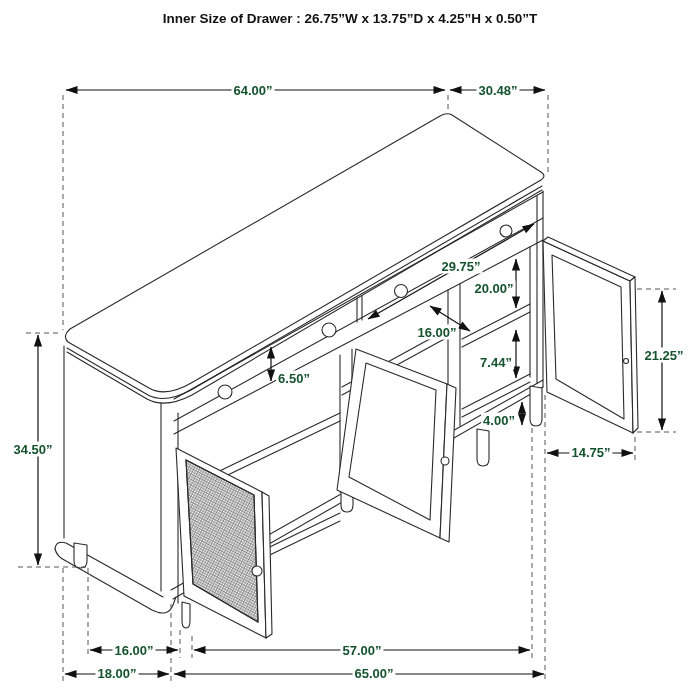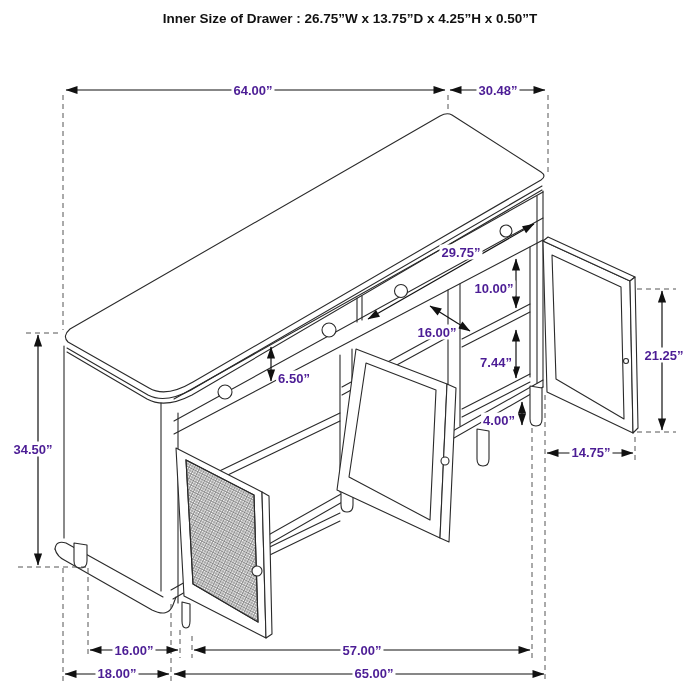--- a/index.html
+++ b/index.html
@@ -1,20 +1,20 @@
 <!DOCTYPE html>
 <html><head>
 <meta charset="utf-8">
 <style>
   html,body{margin:0;padding:0;background:#fff;}
   .canvas{position:relative;width:700px;height:700px;background:#fff;overflow:hidden;
           font-family:"Liberation Sans",sans-serif;}
   .canvas svg{position:absolute;left:0;top:0;}
   .lbl{position:absolute;transform:translate(-50%,-50%);font:bold 13px "Liberation Sans",sans-serif;
-       color:#4c1d95;background:#fff;padding:0 2px;white-space:nowrap;line-height:15px;}
+       color:#14532d;background:#fff;padding:0 2px;white-space:nowrap;line-height:15px;}
   .title{position:absolute;transform:translate(-50%,-50%);font:bold 13.5px "Liberation Sans",sans-serif;
        color:#111;white-space:nowrap;}
   .art{stroke:#2a2a2a;stroke-width:1.1;fill:none;stroke-linejoin:round;stroke-linecap:round;}
   .artf{stroke:#2a2a2a;stroke-width:1.1;fill:#fff;stroke-linejoin:round;}
   .dim{stroke:#111;stroke-width:1.2;fill:none;}
   .dash{stroke:#555;stroke-width:1;fill:none;stroke-dasharray:5 4;}
 </style>
 </head>
 <body>
 
@@ -143,22 +143,22 @@
       <line class="dim" x1="174" y1="674" x2="544" y2="674" marker-start="url(#arw)" marker-end="url(#arw)"></line>
     </g>
   </svg>
 
   <div class="title" style="left:350px;top:18px;">Inner Size of Drawer : 26.75”W x 13.75”D x 4.25”H x 0.50”T</div>
 
   <div class="lbl" style="left:253px;top:90px;">64.00”</div>
   <div class="lbl" style="left:498px;top:90px;">30.48”</div>
   <div class="lbl" style="left:33px;top:449px;">34.50”</div>
   <div class="lbl" style="left:294px;top:378px;">6.50”</div>
-  <div class="lbl" style="left:461px;top:252px;">29.75”</div>
-  <div class="lbl" style="left:494px;top:288px;">10.00”</div>
+  <div class="lbl" style="left:461px;top:266px;">29.75”</div>
+  <div class="lbl" style="left:494px;top:288px;">20.00”</div>
   <div class="lbl" style="left:437px;top:332px;">16.00”</div>
   <div class="lbl" style="left:496px;top:362px;">7.44”</div>
   <div class="lbl" style="left:499px;top:420px;">4.00”</div>
   <div class="lbl" style="left:664px;top:355px;">21.25”</div>
   <div class="lbl" style="left:591px;top:452px;">14.75”</div>
   <div class="lbl" style="left:134px;top:650px;">16.00”</div>
   <div class="lbl" style="left:362px;top:650px;">57.00”</div>
   <div class="lbl" style="left:117px;top:673px;">18.00”</div>
   <div class="lbl" style="left:360px;top:673px;margin-left:14px;">65.00”</div>
 </div>

